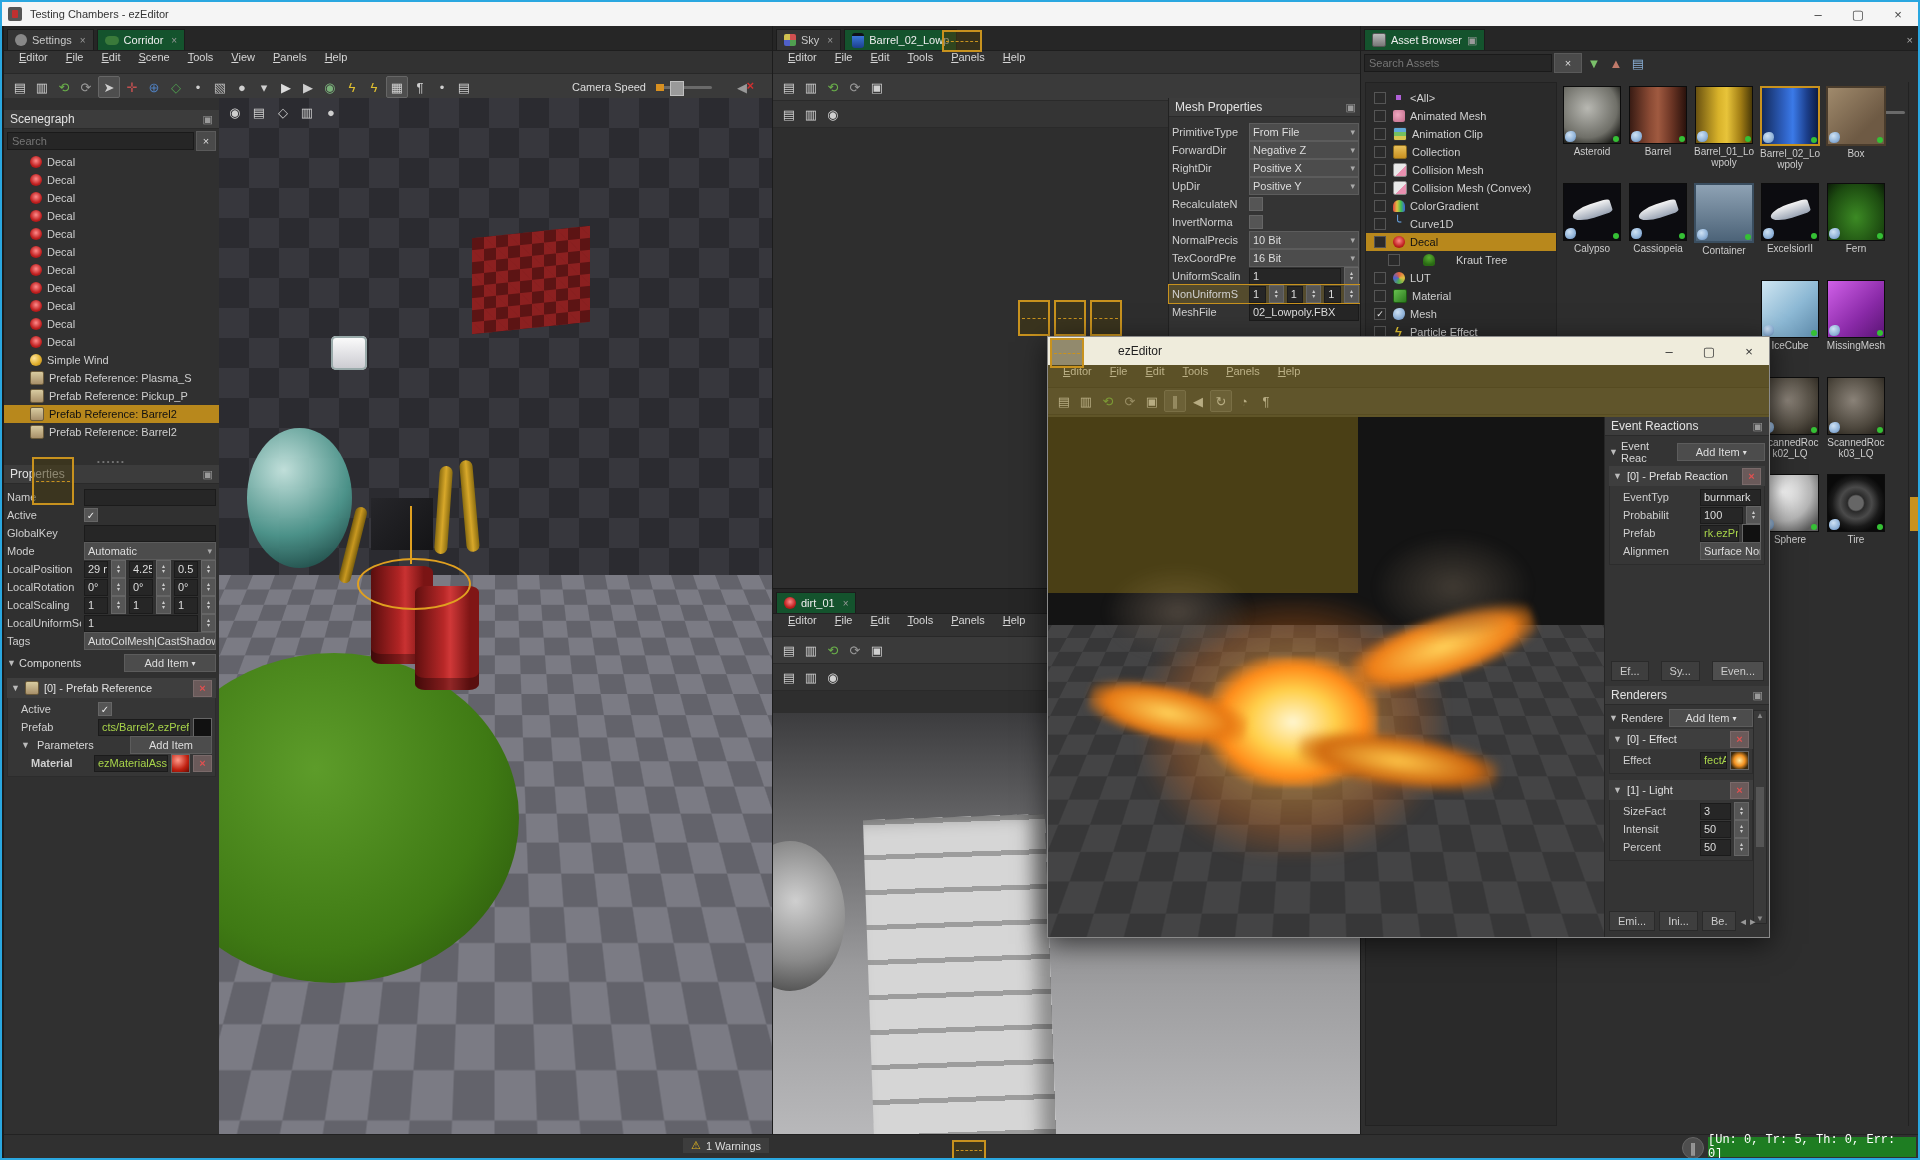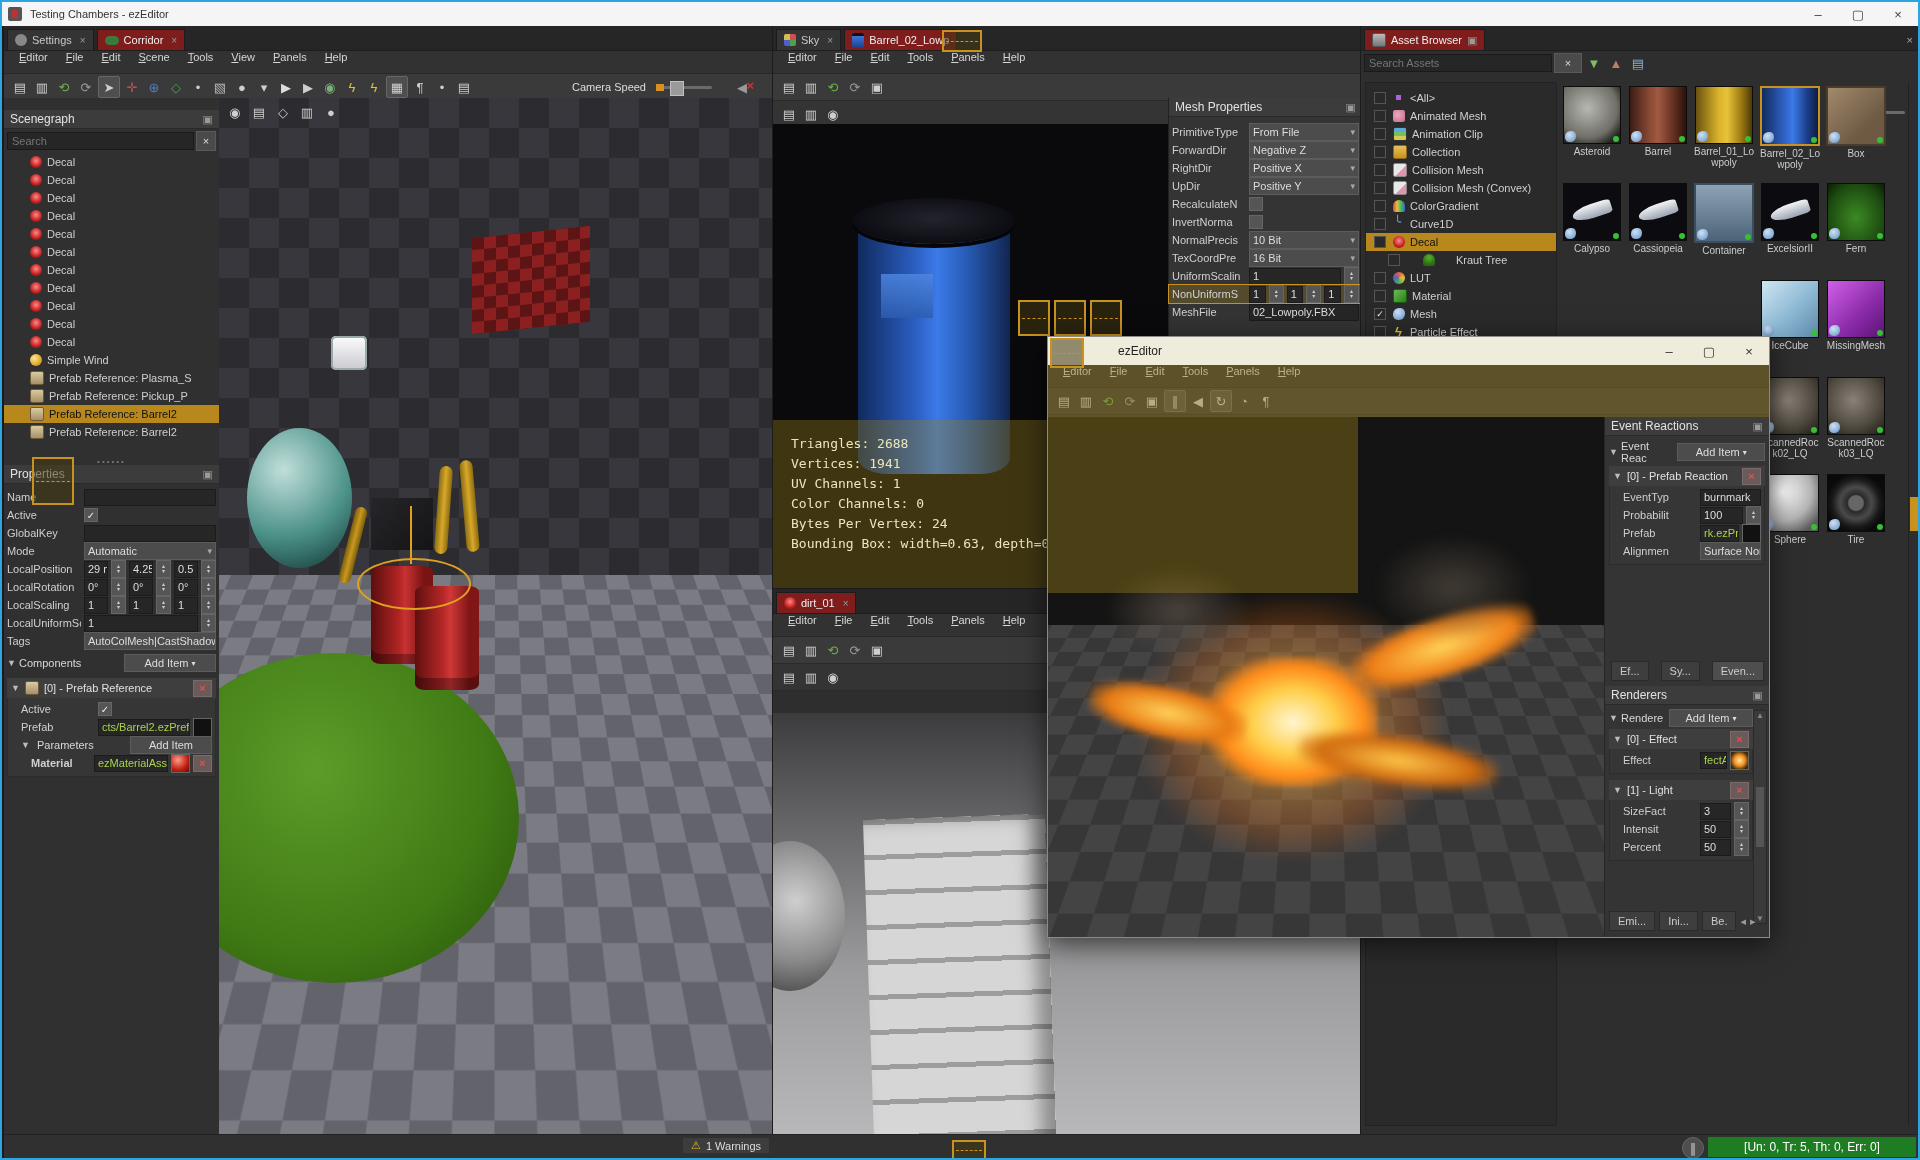--- a/index.html
+++ b/index.html
@@ -13,21 +13,21 @@
   #titlebar .appicon{width:14px;height:14px;margin:0 8px 0 6px;background:#555;border-radius:2px;
             position:relative;}
   #titlebar .appicon::after{content:"";position:absolute;left:4px;top:3px;width:6px;height:8px;background:#c03030;border-radius:1px;}
   .wbtn{width:40px;height:24px;display:flex;align-items:center;justify-content:center;color:#444;font-size:13px;}
   #titlebar .spacer{flex:1;}
   
   .dock{background:#2e2e2e;}
   .doctabs{height:24px;background:#262626;display:flex;align-items:flex-end;border-bottom:1px solid #1e1e1e;}
   .dtab{height:20px;display:flex;align-items:center;gap:5px;padding:0 7px;background:#343434;color:#c8c8c8;
         border:1px solid #1c1c1c;border-bottom:none;margin-left:3px;font-size:11px;}
-  .dtab.active{background:#7f1d1d;color:#eee;}
+  .dtab.active{background:#14532d;color:#eee;}
   .dtab .tclose{color:#999;font-size:10px;margin-left:3px;}
   .menubar{height:22px;background:#323232;display:flex;padding-left:6px;border-bottom:1px solid #282828;}
   .menu-item{padding:0 9px;color:#d6d6d6;}
   .menu-item::first-letter{text-decoration:underline;}
   .toolbar{height:26px;background:#3a3a3a;display:flex;align-items:center;gap:2px;padding-left:6px;border-bottom:1px solid #2a2a2a;}
   .tbtn{min-width:20px;height:20px;display:flex;align-items:center;justify-content:center;font-size:13px;color:#cfcfcf;border-radius:2px;}
   .tbtn.pressed{background:#4e4e4e;border:1px solid #666;}
   .panelheader{height:18px;background:#3c3c3c;border-bottom:1px solid #2a2a2a;display:flex;align-items:center;
                padding:0 6px;color:#e2e2e2;font-size:12px;}
   .panelheader .flex{flex:1;}
@@ -132,21 +132,21 @@
   #floatwin{left:1045px;top:334px;width:721px;height:600px;background:#3a3a34;border:1px solid #8a8a8a;
             box-shadow:0 6px 26px rgba(0,0,0,.6);z-index:50;}
   #fw-title{height:28px;background:#efecdc;color:#222;display:flex;align-items:center;padding-left:70px;font-size:12px;}
   #fw-title .wbtn{color:#333;}
   .fw-tint{position:absolute;pointer-events:none;background:rgba(150,125,25,.42);}
   
   .slider{height:3px;background:#6a6a6a;border-radius:2px;position:relative;}
   .slider .mark{position:absolute;left:0;top:-2px;width:8px;height:7px;background:#d89020;}
   .slider .handle{position:absolute;left:14px;top:-5px;width:12px;height:13px;background:#9a9a9a;border:1px solid #c0c0c0;}
   .statusbar{background:#303030;border-top:1px solid #222;}
-  .greenbox{background:#1e7d22;color:#fff;display:flex;align-items:center;justify-content:center;font-size:12px;}
+  .greenbox{background:#1e7d22;color:#fff;display:flex;align-items:center;justify-content:center;font-size:12px;font-family:Liberation Mono, monospace;}
   .warnchip{display:flex;align-items:center;gap:5px;background:#3d3d3d;padding:1px 8px;color:#ddd;}
   .scroll-v{width:12px;background:#3a3a3a;border:1px solid #2a2a2a;display:flex;flex-direction:column;align-items:center;justify-content:space-between;color:#888;font-size:8px;}
   .tabchip{background:#3e3e3e;border:1px solid #2a2a2a;color:#ccc;height:18px;display:flex;align-items:center;justify-content:center;padding:0 8px;}
   .tabchip.on{background:#4e4e4e;}
 </style>
 </head>
 <body>
 
 <div class="abs" id="titlebar">
   <span class="appicon"></span>
@@ -476,38 +476,20 @@
       <span class="tbtn" style="color: rgb(106, 176, 74);">⟲</span>
       <span class="tbtn" style="color: rgb(153, 153, 153);">⟳</span>
       <span class="tbtn">▣</span>
     </div>
   <div class="toolbar" id="md-vpicons" style="background:#343434;">
       <span class="tbtn">▤</span>
       <span class="tbtn">▥</span>
       <span class="tbtn">◉</span>
     </div>
 
-  <div class="abs" style="left:0;top:98px;width:395px;height:464px;background:#0a0a0c;overflow:hidden;">
-    <div class="abs" style="left:85px;top:92px;width:152px;height:258px;
-         border-radius:26px 26px 30px 30px / 14px 14px 16px 16px;
-         background:linear-gradient(90deg,#102a5e,#2c5fc2 38%,#3b7ae8 52%,#275ab4 72%,#122650);"></div>
-    <div class="abs" style="left:80px;top:74px;width:162px;height:46px;border-radius:50%;
-         background:radial-gradient(ellipse at 50% 45%,#23232e,#0c0c12 70%);box-shadow:0 4px 0 #060608;"></div>
-    <div class="abs" style="left:108px;top:150px;width:52px;height:44px;
-         background:linear-gradient(#4f86e0,#2c5cb0);opacity:.85;"></div>
-    <div class="abs tint" style="left:0;top:296px;width:277px;height:168px;"></div>
-    <div class="abs" id="mesh-stats" style="left:18px;top:312px;">
-        <div class="statline">Triangles: 2688</div>
-        <div class="statline">Vertices: 1941</div>
-        <div class="statline">UV Channels: 1</div>
-        <div class="statline">Color Channels: 0</div>
-        <div class="statline">Bytes Per Vertex: 24</div>
-        <div class="statline">Bounding Box: width=0.63, depth=0</div>
-      </div>
-  </div>
 
   <div class="abs" style="left:395px;top:72px;width:193px;height:490px;background:#343434;border-left:1px solid #222;">
     <div class="panelheader">
       <span>Mesh Properties</span>
       <span class="flex"></span>
         <span class="floatglyph">▣</span>
     </div>
     <div id="meshprop-rows" style="padding-top:6px;">
         <div class="prow">
           <div class="plabel">PrimitiveType</div>

